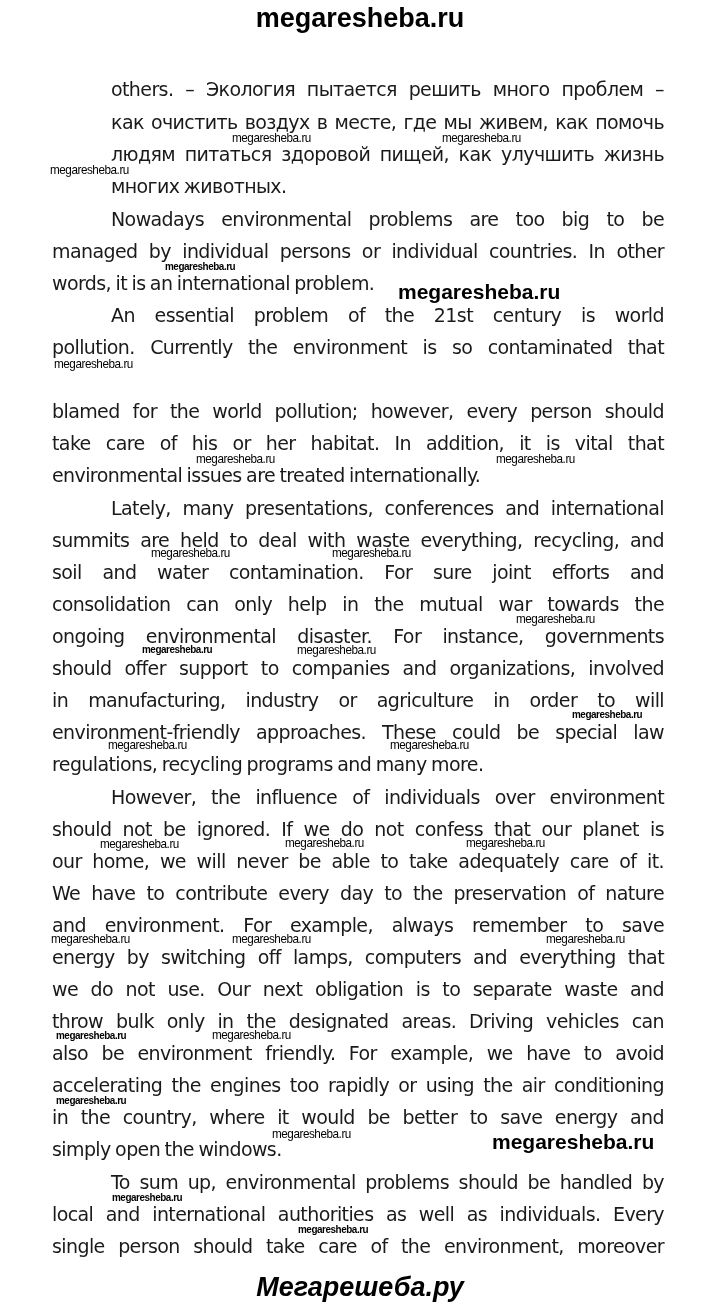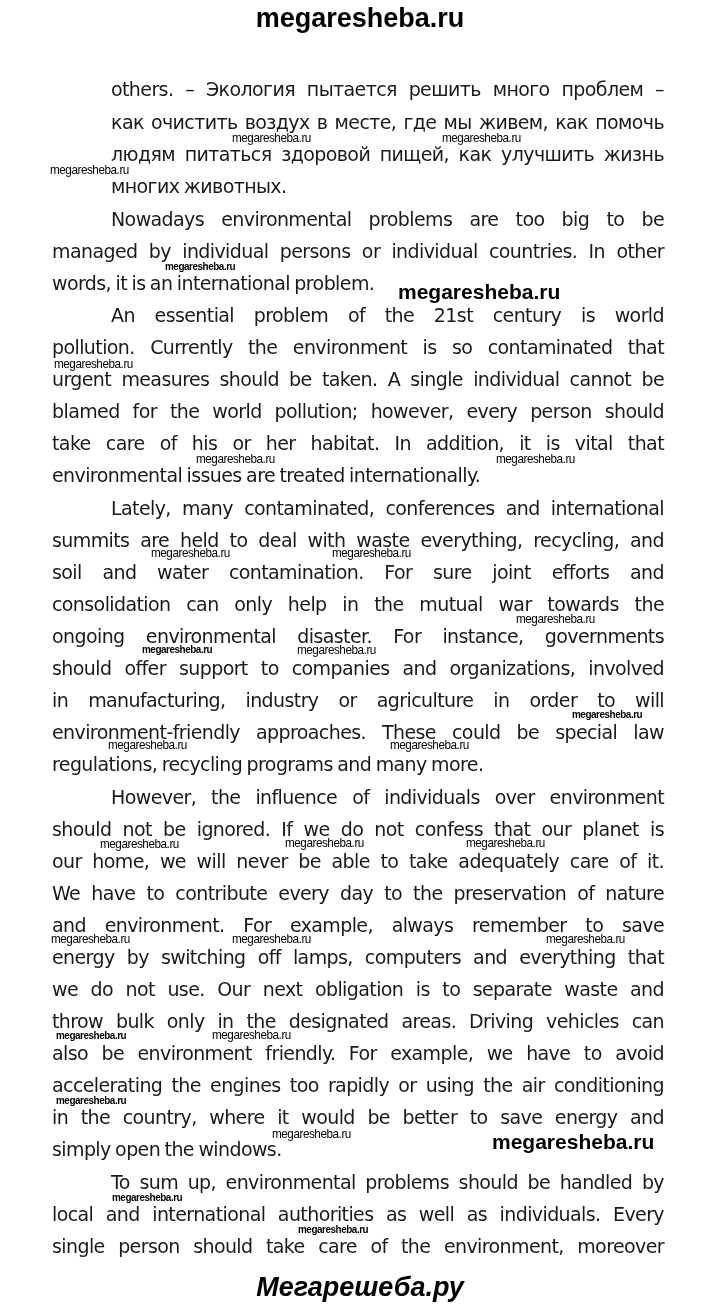--- a/index.html
+++ b/index.html
@@ -41,26 +41,25 @@
   <div class="line ru" style="top:109px">как очистить воздух в месте, где мы живем, как помочь</div>
   <div class="line ru" style="top:141px">людям питаться здоровой пищей, как улучшить жизнь</div>
   <div class="line ru last" style="top:173px">многих животных.</div>
 
   <div class="line indent" style="top:206px">Nowadays environmental problems are too big to be</div>
   <div class="line" style="top:238px">managed by individual persons or individual countries. In other</div>
   <div class="line last" style="top:270px">words, it is an international problem.</div>
 
   <div class="line indent" style="top:302px">An essential problem of the 21st century is world</div>
   <div class="line" style="top:334px">pollution. Currently the environment is so contaminated that</div>
-  <div class="line" style="top:366px">urgent measures should be taken. A single individual cannot be</div>
   <div class="line" style="top:398px">blamed for the world pollution; however, every person should</div>
   <div class="line" style="top:430px">take care of his or her habitat. In addition, it is vital that</div>
   <div class="line last" style="top:462px">environmental issues are treated internationally.</div>
 
-  <div class="line indent" style="top:495px">Lately, many contaminated, conferences and international</div>
+  <div class="line indent" style="top:495px">Lately, many presentations, conferences and international</div>
   <div class="line" style="top:527px">summits are held to deal with waste everything, recycling, and</div>
   <div class="line" style="top:559px">soil and water contamination. For sure joint efforts and</div>
   <div class="line" style="top:591px">consolidation can only help in the mutual war towards the</div>
   <div class="line" style="top:623px">ongoing environmental disaster. For instance, governments</div>
   <div class="line" style="top:655px">should offer support to companies and organizations, involved</div>
   <div class="line" style="top:687px">in manufacturing, industry or agriculture in order to will</div>
   <div class="line" style="top:719px">environment-friendly approaches. These could be special law</div>
   <div class="line last" style="top:751px">regulations, recycling programs and many more.</div>
 
   <div class="line indent" style="top:784px">However, the influence of individuals over environment</div>

